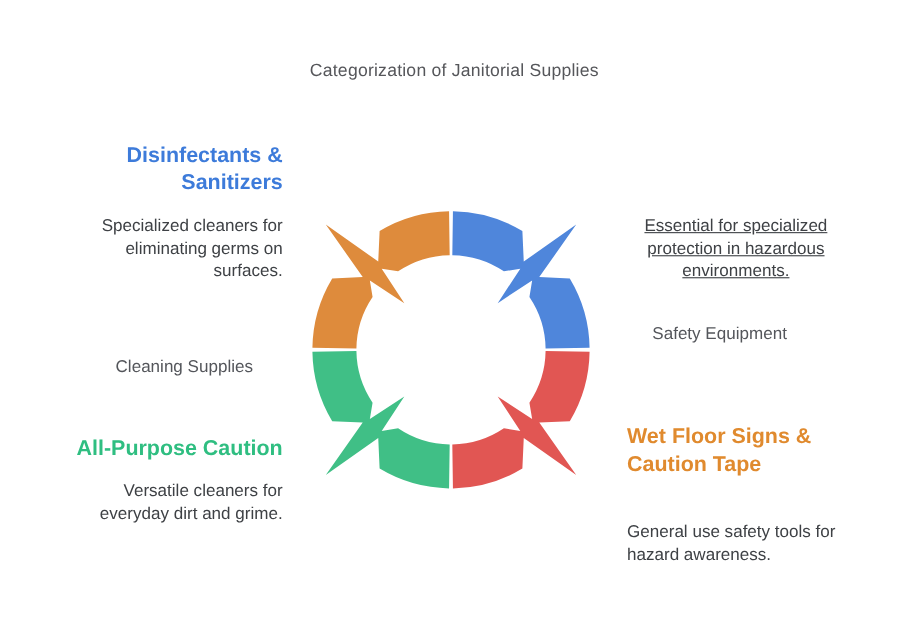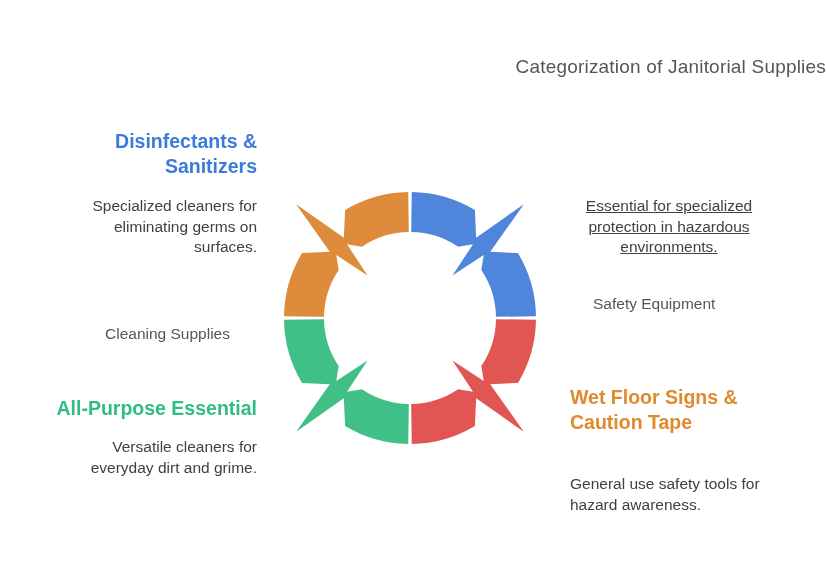--- a/index.html
+++ b/index.html
@@ -13,22 +13,22 @@
     height: 583px;
     background: #ffffff;
     overflow: hidden;
   }
   .title {
     position: absolute;
     top: 56px;
     left: 0;
     right: 0;
     margin: 0;
-    text-align: right;
-    font-size: 19px;
+    text-align: center;
+    font-size: 16px;
     font-weight: 400;
     color: #55565A;
     letter-spacing: 0.2px;
   }
   .heading {
     position: absolute;
     margin: 0;
     font-size: 19.5px;
     font-weight: 700;
     line-height: 25px;
@@ -90,21 +90,21 @@
 eliminating germs on
 surfaces.</p>
 
   <p class="body-text tr-b">Essential for specialized
 protection in hazardous
 environments.</p>
 
   <p class="side-label lbl-left">Cleaning Supplies</p>
   <p class="side-label lbl-right">Safety Equipment</p>
 
-  <h2 class="heading bl-h" style="color: rgb(47, 190, 129);">All-Purpose Essential</h2>
+  <h2 class="heading bl-h" style="color: rgb(47, 190, 129);">All-Purpose Caution</h2>
   <p class="body-text bl-b">Versatile cleaners for
 everyday dirt and grime.</p>
 
   <h2 class="heading br-h" style="color: rgb(224, 138, 46);">Wet Floor Signs &amp;
 Caution Tape</h2>
   <p class="body-text br-b">General use safety tools for
 hazard awareness.</p>
 
 </div>
 

